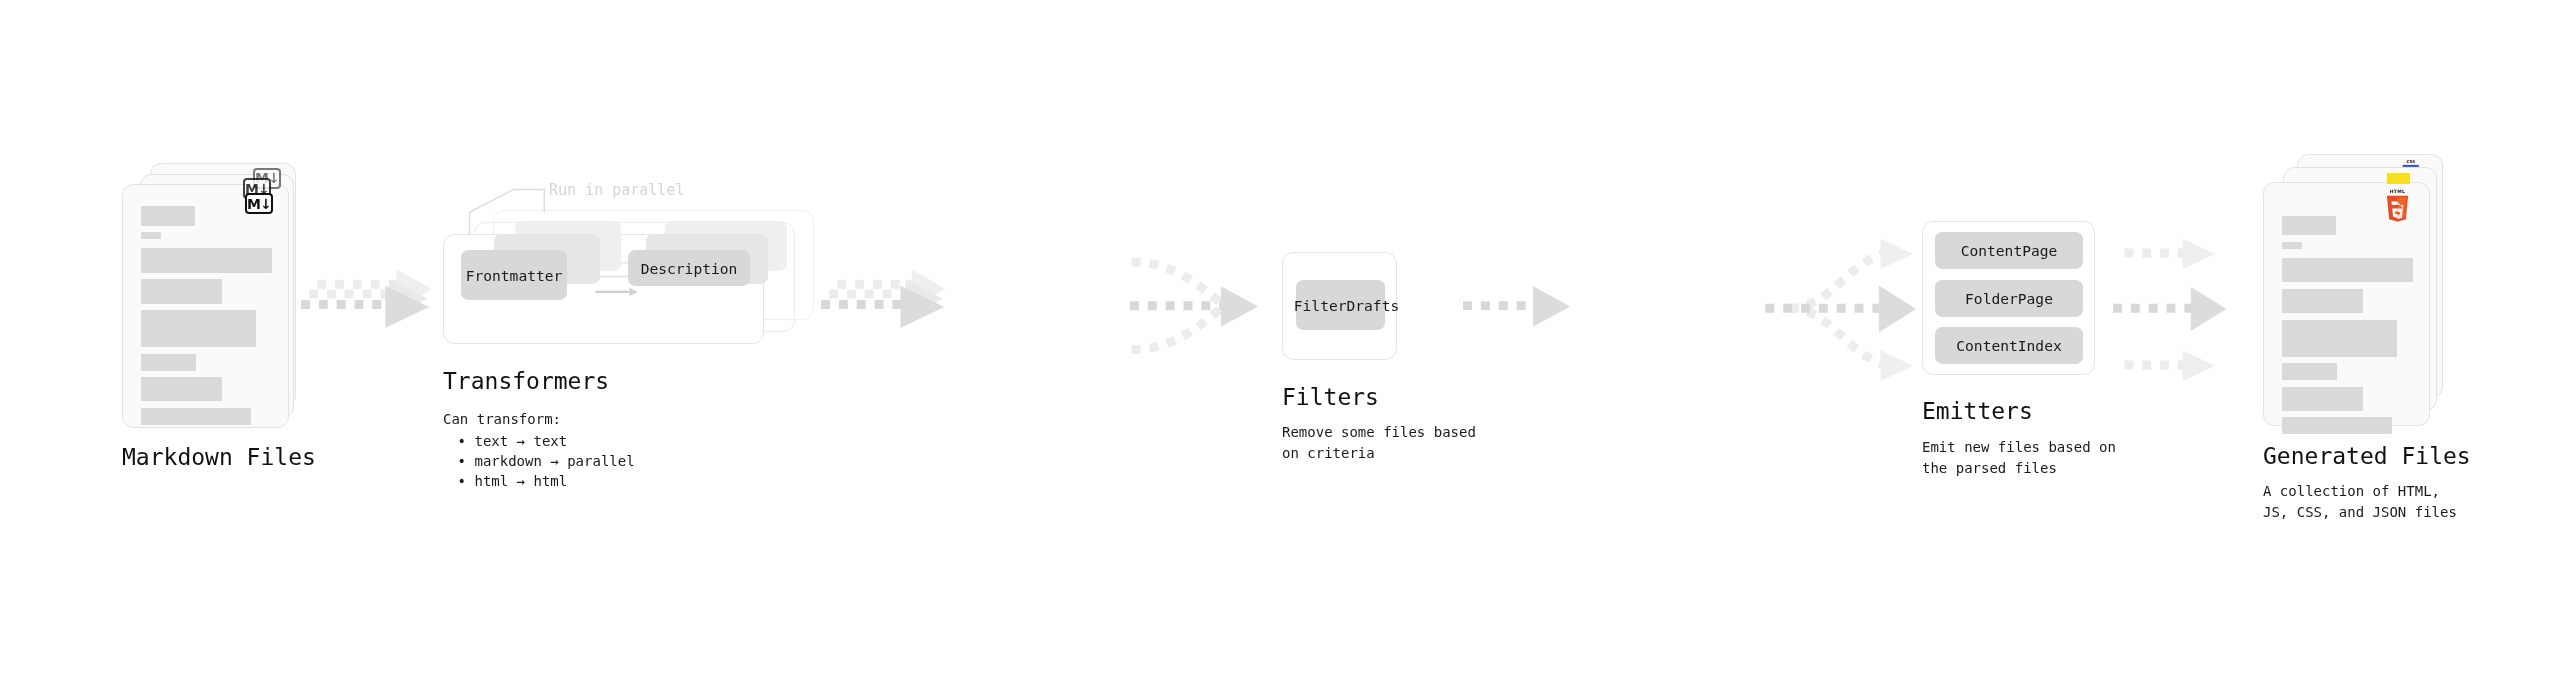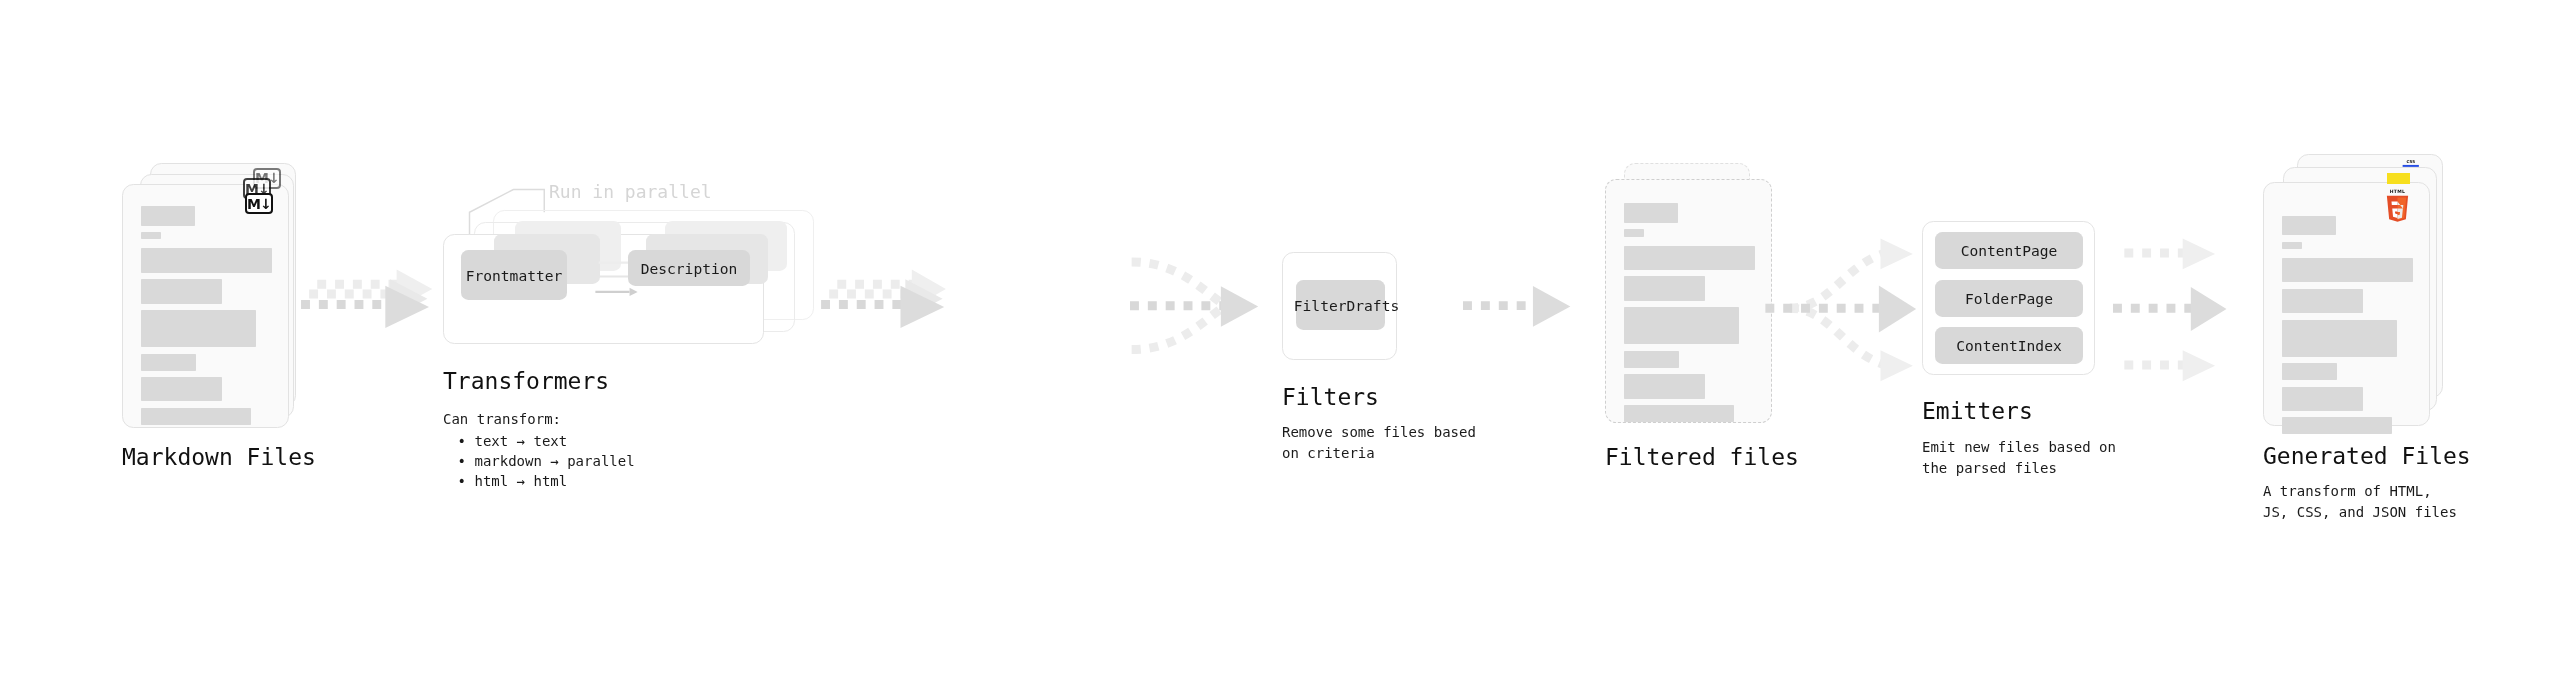--- a/index.html
+++ b/index.html
@@ -92,21 +92,21 @@
   }
   .desc{
     position:absolute;
     font-size:14px;
     line-height:1.5;
     color:#1a1a1a;
     white-space:pre;
   }
   .runlabel{
     position:absolute;
-    font-size:18px;
+    font-size:15px;
     color:#d5d5d5;
     white-space:nowrap;
   }
 
   svg{overflow:visible;}
   .arrow-svg{position:absolute;}
 </style>
 </head>
 <body>
 
@@ -218,38 +218,20 @@
     <div class="desc" style="left:0px;top:191px;">on criteria</div>
   </div>
 
   <svg class="arrow-svg" style="left:1463px;top:286px;" width="122" height="49" viewBox="0 0 150 60">
     <g stroke="#d8d8d8" stroke-width="11" stroke-dasharray="11 11" fill="none">
       <line x1="0" y1="24" x2="92" y2="24"></line>
     </g>
     <polygon points="86,0 132,25 86,50" fill="#dcdcdc"></polygon>
   </svg>
 
-  <div class="node" style="left:1605px;top:163px;">
-    <div class="card-stack" style="width:179px;height:268px;">
-      <div class="sheet dashed" style="left:18.7px;top:0px;width:126px;height:244px;border-color:#e0e0e0;"></div>
-      <div class="sheet dashed" style="left:0px;top:16.3px;width:167px;height:244px;">
-        <div class="lines" style="top:23px;left:18px;right:16.3px;">
-          <div class="ln" style="width:54px;height:19.5px;"></div>
-          <div class="ln" style="width:19.5px;height:7.3px;margin-bottom:9px;"></div>
-          <div class="ln" style="width:100%;height:24.4px;"></div>
-          <div class="ln" style="width:62%;height:24.4px;"></div>
-          <div class="ln" style="width:88%;height:37px;"></div>
-          <div class="ln" style="width:42%;height:17px;"></div>
-          <div class="ln" style="width:62%;height:24.4px;"></div>
-          <div class="ln" style="width:84%;height:17px;"></div>
-        </div>
-      </div>
-    </div>
-    <div class="title" style="left:0px;top:281px;">Filtered files</div>
-  </div>
 
   <svg class="arrow-svg" style="left:1788px;top:232px;" width="142" height="154" viewBox="0 0 175 190">
     <g fill="none" stroke="#ececec" stroke-width="11" stroke-dasharray="11 11">
       <path d="M2,94 C52,94 70,40 120,26"></path>
       <path d="M2,94 C52,94 70,150 120,164"></path>
     </g>
     <polygon points="114,8 154,27 114,46" fill="#efefef"></polygon>
     <polygon points="114,146 154,165 114,184" fill="#efefef"></polygon>
     <g stroke="#d8d8d8" stroke-width="11" stroke-dasharray="11 11" fill="none">
       <line x1="-28" y1="94" x2="118" y2="94"></line>
@@ -306,18 +288,18 @@
 
       <svg class="html5" style="left:120px;top:34px;" viewBox="0 0 40 48">
         <text x="20" y="7" font-family="DejaVu Sans, sans-serif" font-size="6.4" font-weight="bold" fill="#111" text-anchor="middle" letter-spacing="0.5">HTML</text>
         <path d="M5,11 L8.2,44 L20,47.5 L31.8,44 L35,11 Z" fill="#e44d26"></path>
         <path d="M20,13.5 L20,45.3 L29.6,42.5 L32.3,13.5 Z" fill="#f16529"></path>
         <path d="M20,19 H11.5 l0.5,5 H20 v5 h-7.4l1.1,11.5 6.3,1.7 v-5.2 l-3.3-0.9 -0.3-3.1 H20 Z" fill="#fff"></path>
         <path d="M20,19 v5 h8.2l-0.4,5H20v5h3.6l-0.4,3.6 -3.2,0.9 v5.2l6.3-1.7 1.3-13z" fill="#ebebeb"></path>
       </svg>
     </div>
     <div class="title" style="left:0px;top:289px;">Generated Files</div>
-    <div class="desc" style="left:0px;top:327px;">A transform of HTML,</div>
+    <div class="desc" style="left:0px;top:327px;">A collection of HTML,</div>
     <div class="desc" style="left:0px;top:348px;">JS, CSS, and JSON files</div>
   </div>
 
 </div>
 
 
 </body></html>

